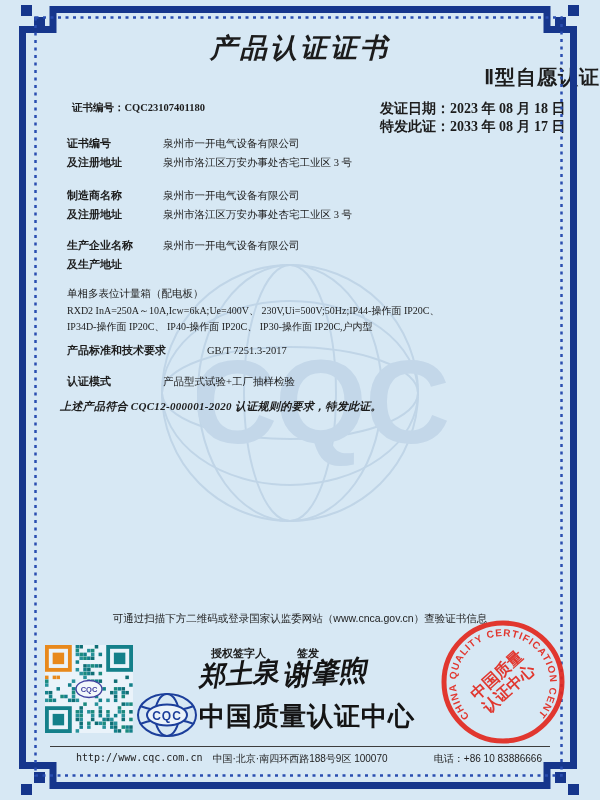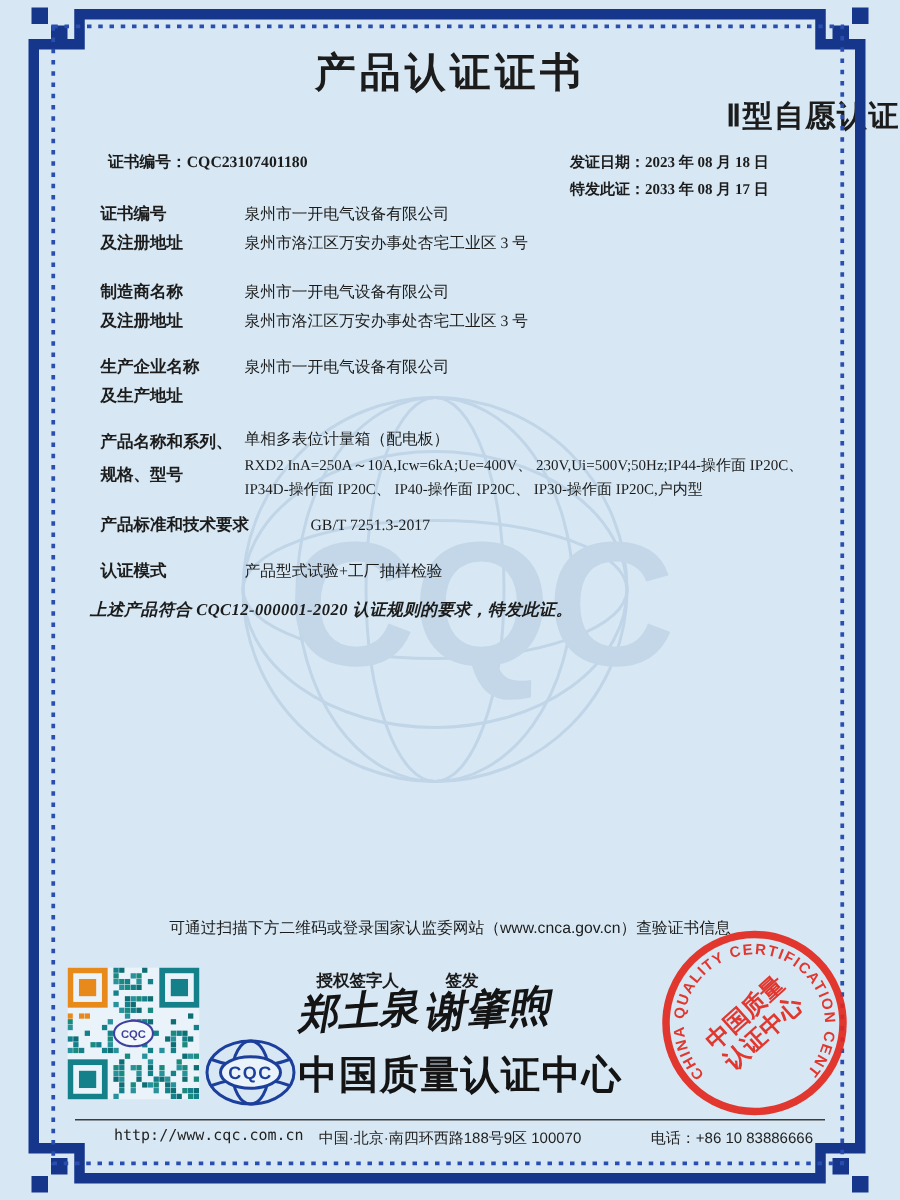--- a/index.html
+++ b/index.html
@@ -6,25 +6,25 @@
   .page{
     position:relative;width:600px;height:800px;overflow:hidden;
     background:#d7e8f4;
     font-family:"Liberation Sans",sans-serif;color:#1c1c1c;
   }
   .abs{position:absolute;}
   svg{display:block;}
   .frame{position:absolute;left:0;top:0;z-index:2;pointer-events:none;}
   .wm{position:absolute;left:130px;top:250px;z-index:0;}
   .content{position:absolute;inset:0;z-index:1;}
-  .title{left:0;right:0;top:30px;text-align:center;font-size:27px;font-weight:bold;letter-spacing:3px;}
+  .title{left:0;right:0;top:30px;text-align:center;font-size:27px;font-weight:bold;letter-spacing:3px;font-style:italic;}
   .subtitle{left:0;right:0;top:64px;text-align:right;font-size:20px;font-weight:600;letter-spacing:1px;}
   .kai{font-family:"Liberation Serif",serif;font-weight:700;}
   .meta-left{left:72px;top:101px;font-size:10.5px;}
-  .meta-right{left:380px;top:100px;font-size:10px;line-height:17.5px;}
+  .meta-right{left:380px;top:100px;font-size:14px;line-height:17.5px;}
   .row{position:absolute;left:67px;width:478px;display:flex;}
   .lbl{width:96px;font-weight:bold;font-size:11px;line-height:19px;flex:none;}
   .val{flex:1;font-size:10.5px;line-height:19px;font-family:Liberation Serif, serif;}
   .val-tight{font-size:10px;line-height:15.5px;}
   .lbl-wide{line-height:22px;}
   .note{left:60px;top:399px;font-size:11px;font-family:"Liberation Serif",serif;font-style:italic;font-weight:600;letter-spacing:.3px;text-align:right;}
   .verify{left:0;right:0;top:612px;text-align:center;font-size:10.5px;}
   .sig-label{top:646px;font-size:11px;font-weight:bold;}
   .sig{font-family:"DejaVu Serif",serif;font-style:italic;font-weight:bold;transform:rotate(-4deg);color:#141414;}
   .brand-name{left:199px;top:699px;font-size:26px;font-weight:600;letter-spacing:1px;color:#141414;}
@@ -107,24 +107,20 @@
       <div class="lbl">
         <div>生产企业名称</div>
         <div>及生产地址</div>
       </div>
       <div class="val">
         <div>泉州市一开电气设备有限公司</div>
       </div>
     </div>
 
     <div class="row" style="top:284px">
-      <div class="lbl lbl-wide">
-        <div>产品名称和系列、</div>
-        <div>规格、型号</div>
-      </div>
       <div class="val val-tight">
         <div style="font-size:10.5px;line-height:19px">单相多表位计量箱（配电板）</div>
         <div>RXD2 InA=250A～10A,Icw=6kA;Ue=400V、 230V,Ui=500V;50Hz;IP44-操作面 IP20C、</div>
         <div>IP34D-操作面 IP20C、 IP40-操作面 IP20C、 IP30-操作面 IP20C,户内型</div>
       </div>
     </div>
 
     <div class="row" style="top:341px">
       <div class="lbl" style="width:140px">
         <div>产品标准和技术要求</div>

